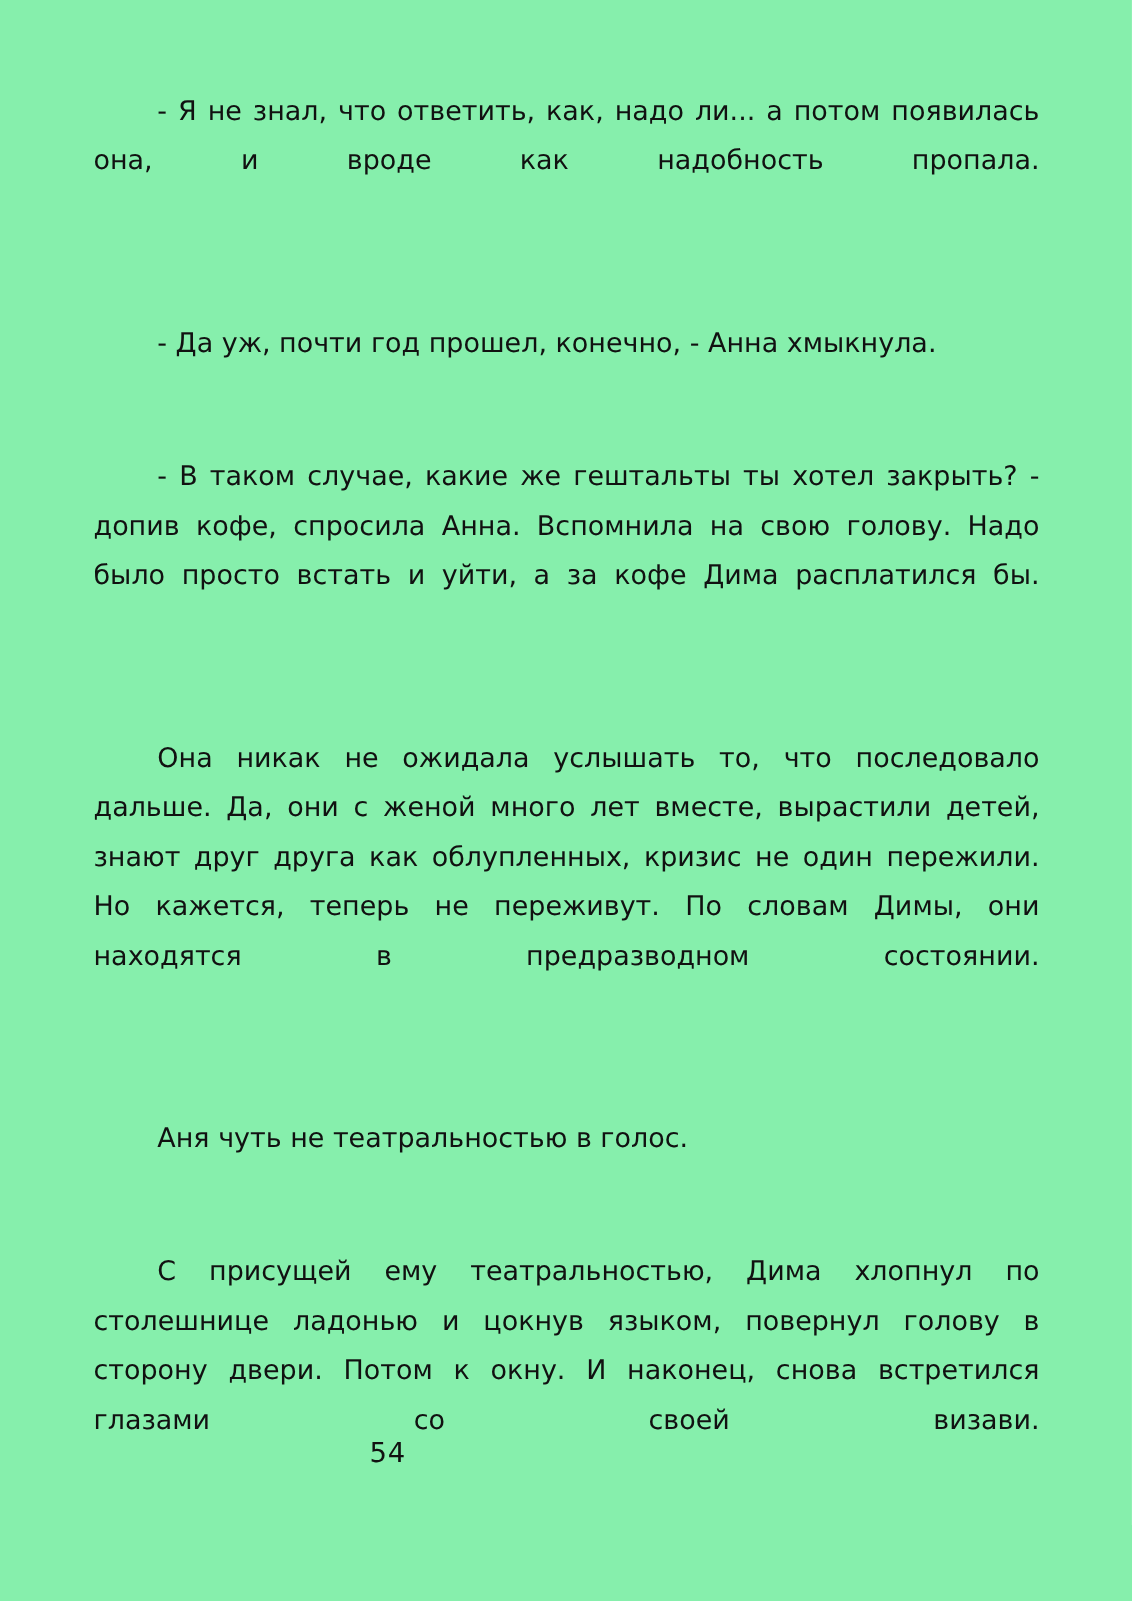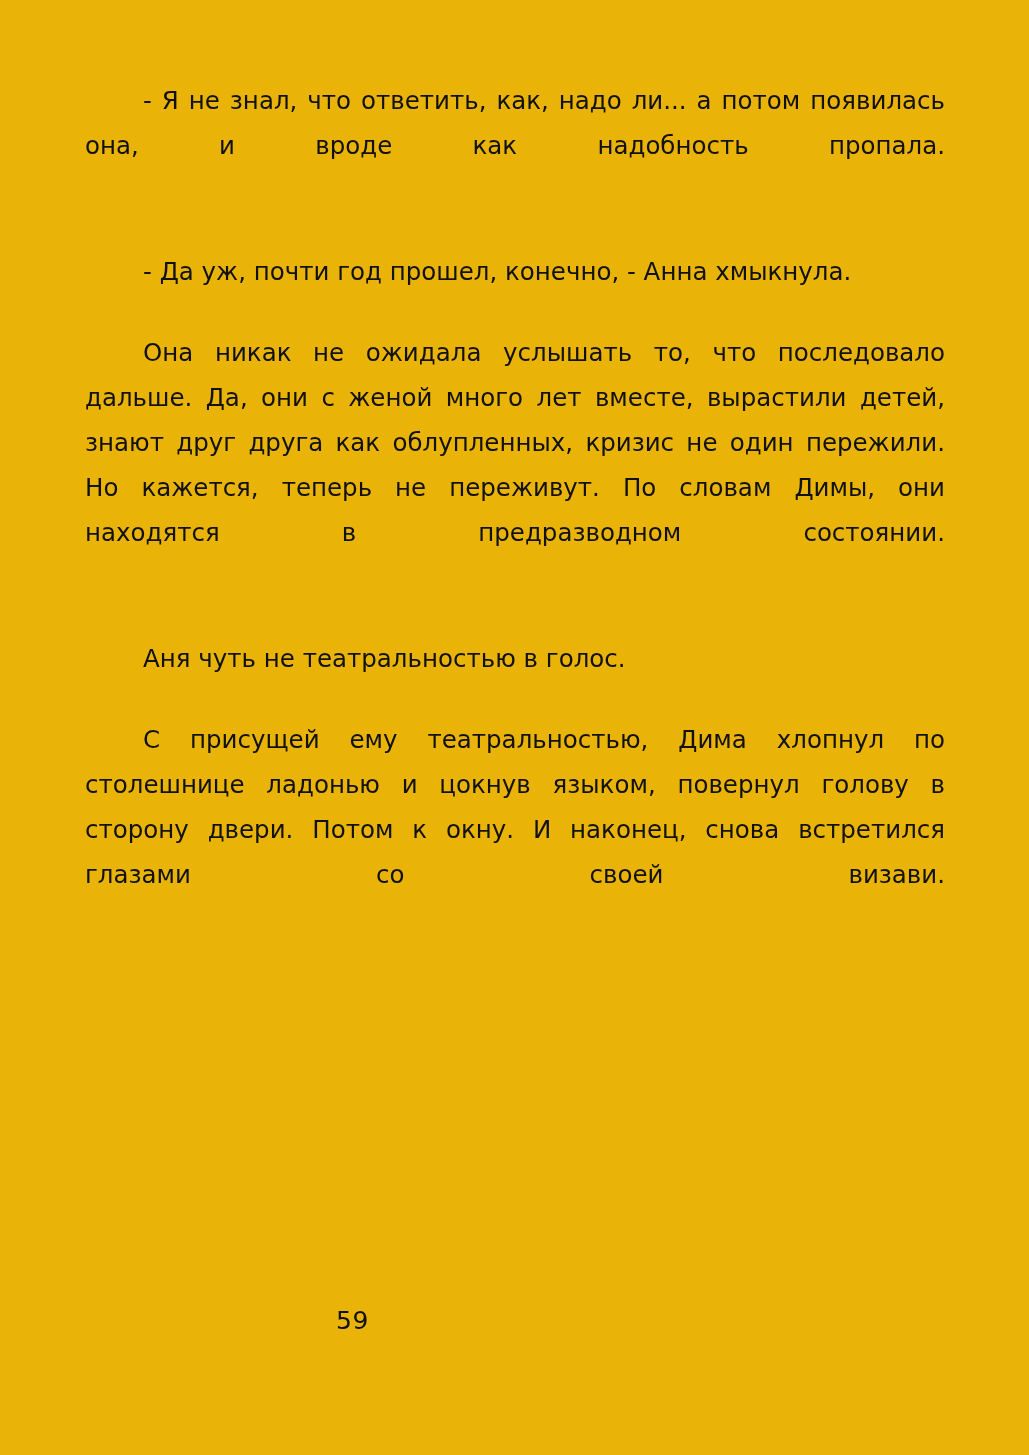--- a/index.html
+++ b/index.html
@@ -14,21 +14,21 @@
     position: relative;
     overflow: hidden;
     font-family: "DejaVu Sans", "Liberation Sans", sans-serif;
     color: #000000;
     -webkit-font-smoothing: antialiased;
   }
 
   .page {
     position: absolute;
     inset: 0;
-    background: #eab308;
+    background: #86efac;
   }
 
   .text-column {
     position: absolute;
     left: 85px;
     top: 78px;
     width: 860px;
   }
 
   p.para {
@@ -45,21 +45,21 @@
 
   
   p.para::after {
     content: "";
     display: inline-block;
     width: 100%;
   }
 
   
   p.para + p.para {
-    margin-top: 36px;
+    margin-top: 76px;
   }
 
   
   p.para.short::after { content: none; }
 
   .page-number {
     position: absolute;
     left: 336px;
     top: 1305px;
     font-size: 25px;
@@ -73,25 +73,26 @@
 
 <div class="page">
 
   <div class="text-column">
 
     <p class="para">- Я не знал, что ответить, как, надо ли... а потом появилась она, и вроде как надобность пропала.</p>
 
     <p class="para short">- Да уж, почти год прошел, конечно, - Анна хмыкнула.</p>
 
 
+    <p class="para">- В таком случае, какие же гештальты ты хотел закрыть? - допив кофе, спросила Анна. Вспомнила на свою голову. Надо было просто встать и уйти, а за кофе Дима расплатился бы.</p>
 
     <p class="para">Она никак не ожидала услышать то, что последовало дальше. Да, они с женой много лет вместе, вырастили детей, знают друг друга как облупленных, кризис не один пережили. Но кажется, теперь не переживут. По словам Димы, они находятся в предразводном состоянии.</p>
 
     <p class="para short">Аня чуть не театральностью в голос.</p>
 
 
     <p class="para">С присущей ему театральностью, Дима хлопнул по столешнице ладонью и цокнув языком, повернул голову в сторону двери. Потом к окну. И наконец, снова встретился глазами со своей визави.</p>
 
   </div>
 
-  <div class="page-number">59</div>
+  <div class="page-number">54</div>
 
 </div>
 
 </body></html>

